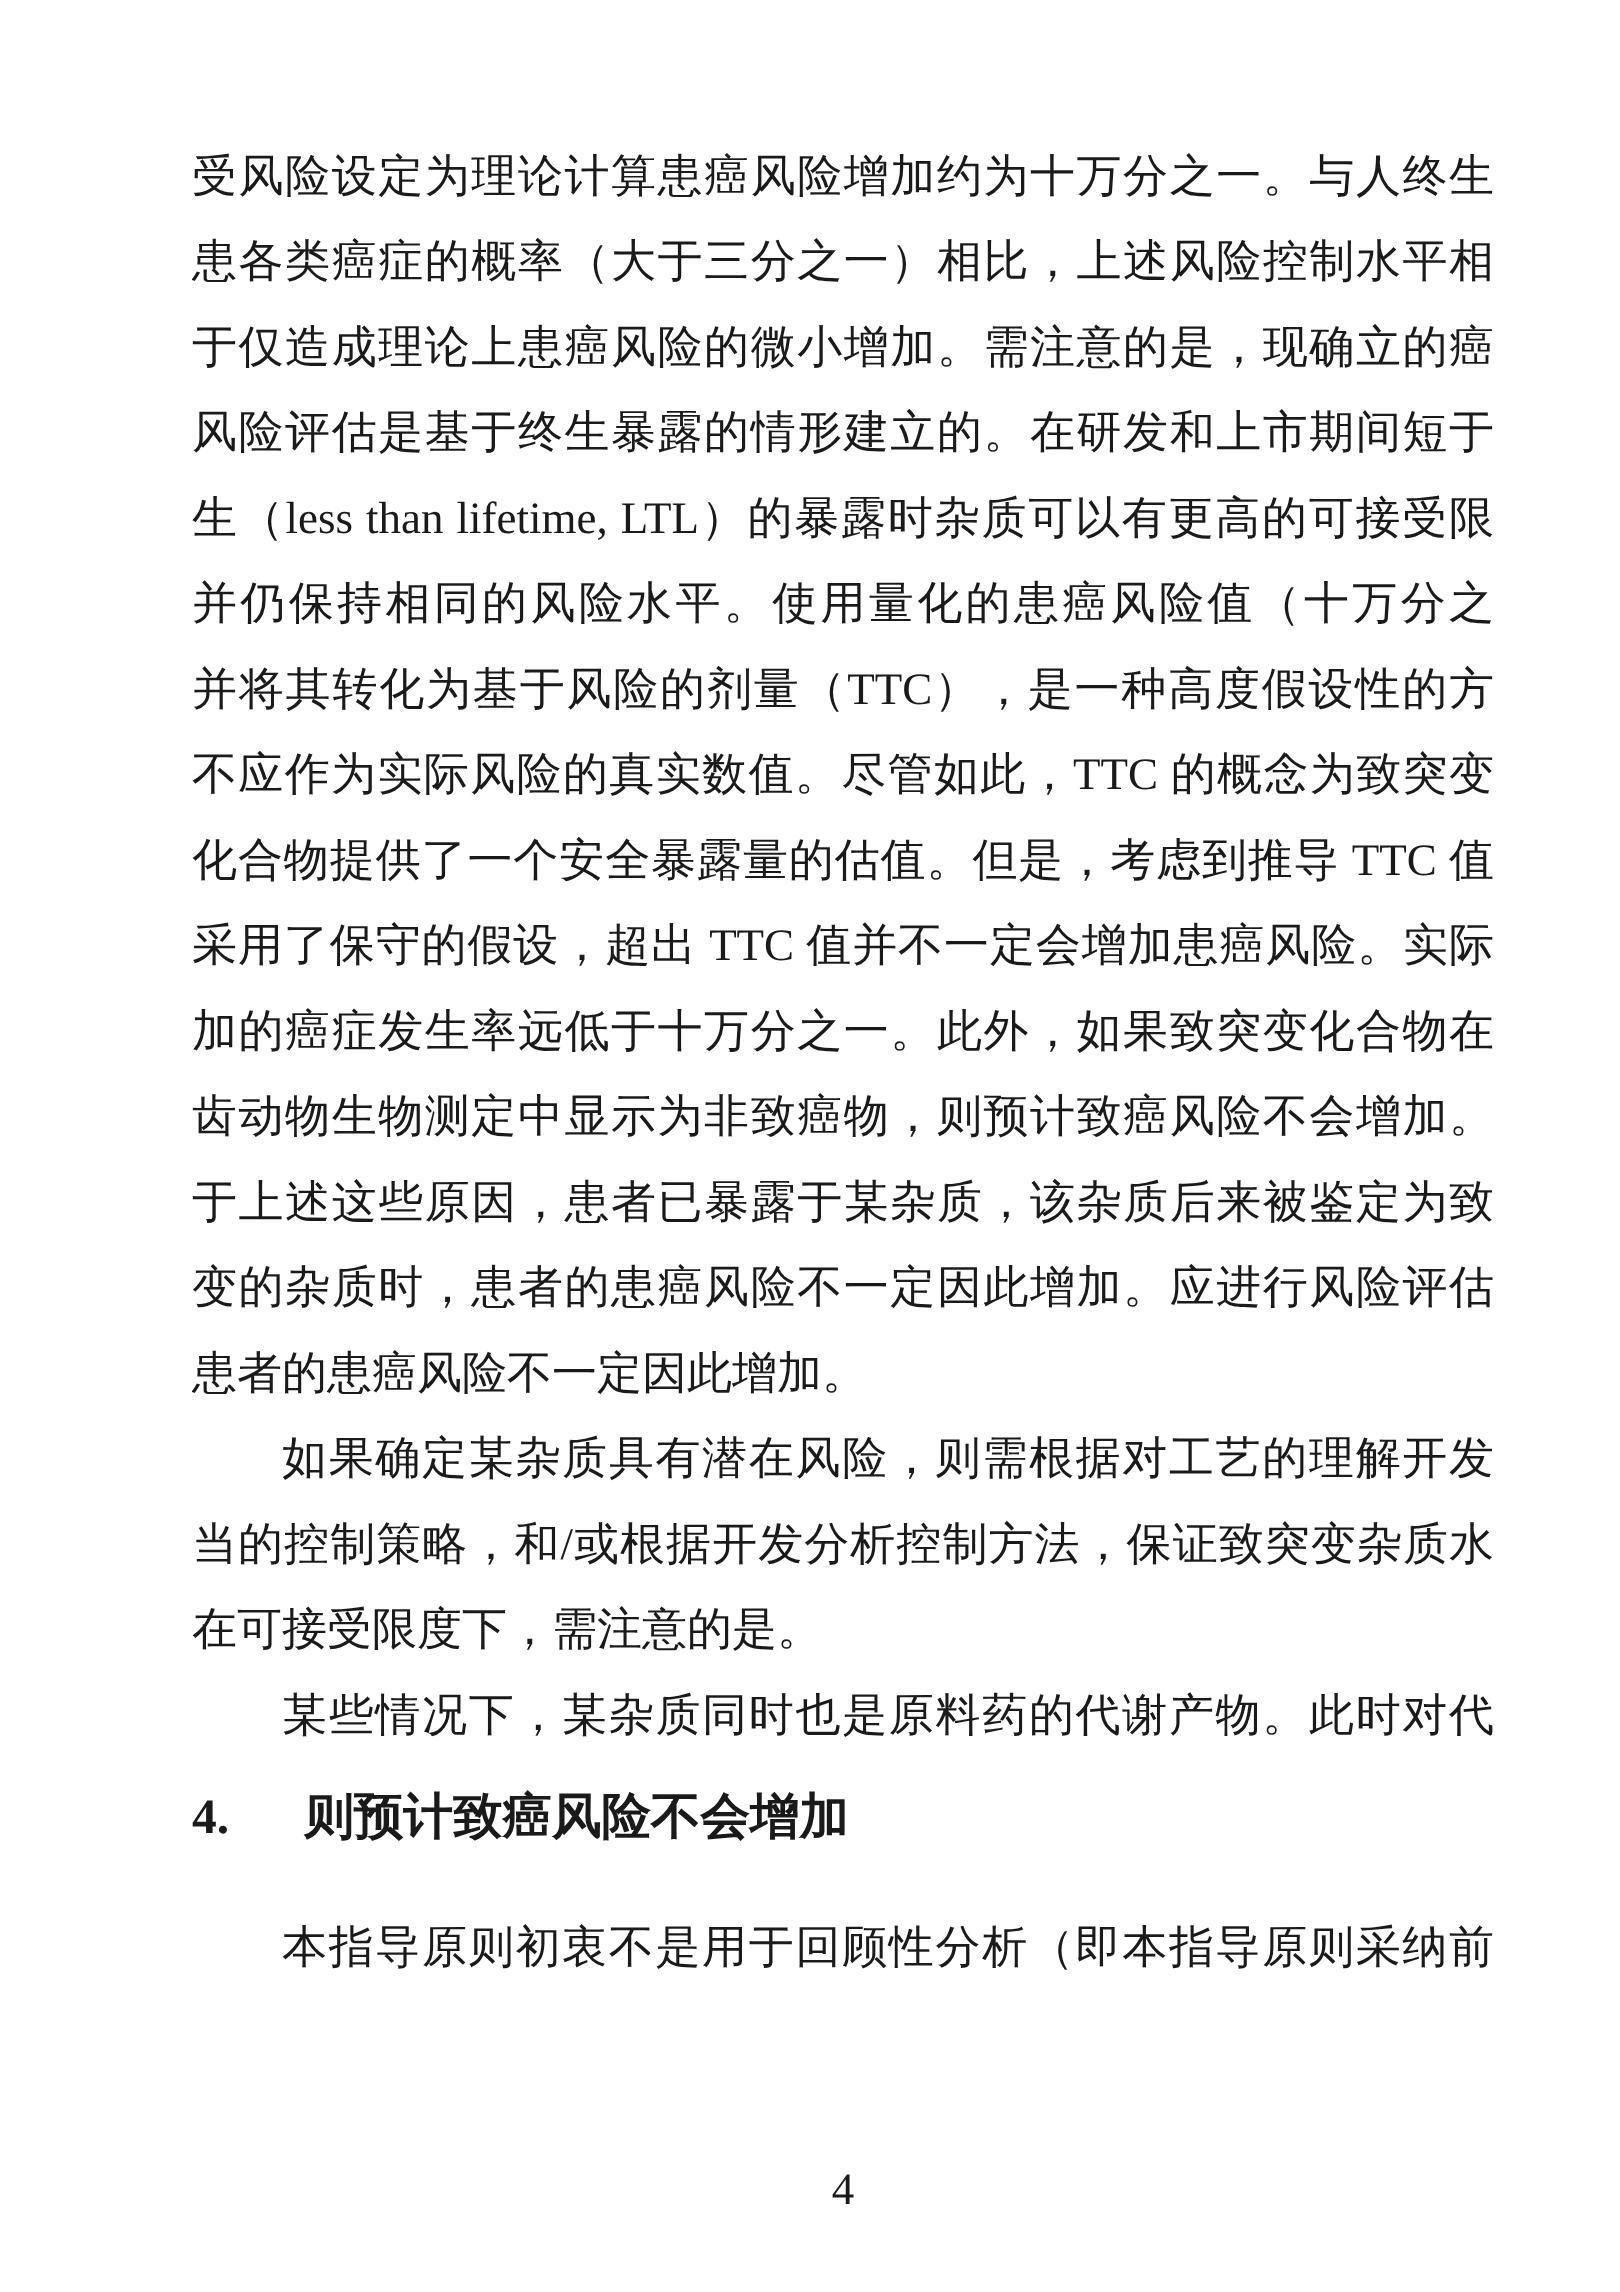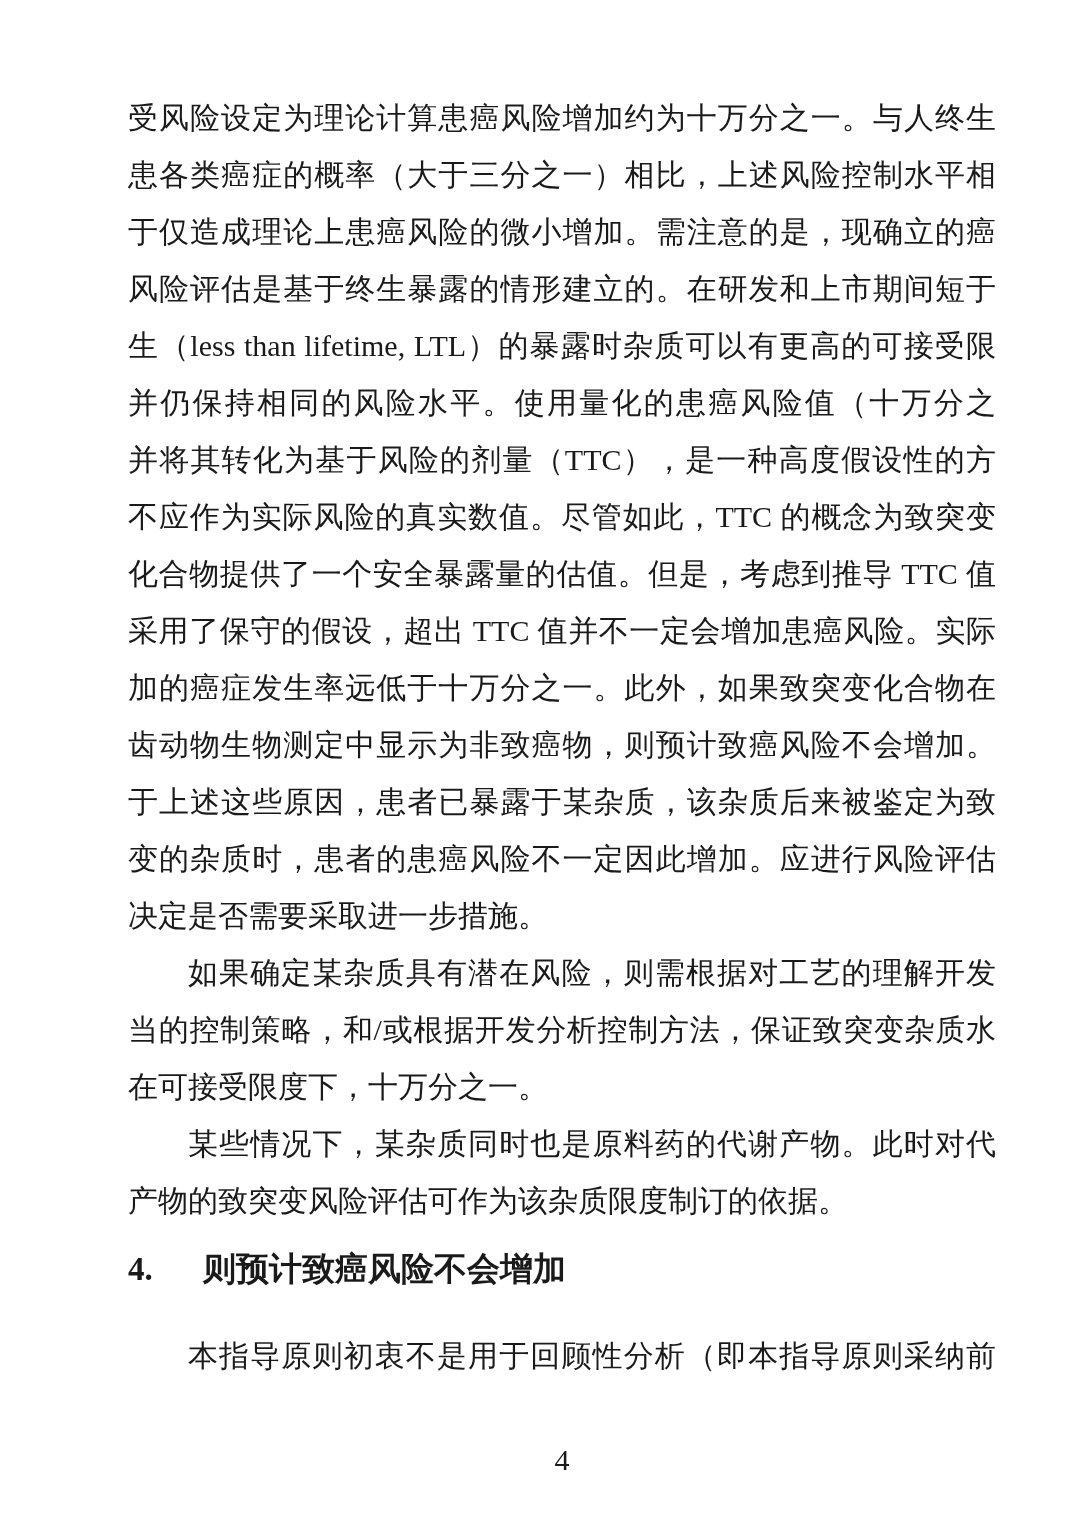--- a/index.html
+++ b/index.html
@@ -64,32 +64,31 @@
       <div class="bline">生（less than lifetime, LTL）的暴露时杂质可以有更高的可接受限度，</div>
       <div class="bline">并仍保持相同的风险水平。使用量化的患癌风险值（十万分之一），</div>
       <div class="bline">并将其转化为基于风险的剂量（TTC），是一种高度假设性的方法，</div>
       <div class="bline">不应作为实际风险的真实数值。尽管如此，TTC 的概念为致突变性</div>
       <div class="bline">化合物提供了一个安全暴露量的估值。但是，考虑到推导 TTC 值时</div>
       <div class="bline">采用了保守的假设，超出 TTC 值并不一定会增加患癌风险。实际增</div>
       <div class="bline">加的癌症发生率远低于十万分之一。此外，如果致突变化合物在啮</div>
       <div class="bline">齿动物生物测定中显示为非致癌物，则预计致癌风险不会增加。基</div>
       <div class="bline">于上述这些原因，患者已暴露于某杂质，该杂质后来被鉴定为致突</div>
       <div class="bline">变的杂质时，患者的患癌风险不一定因此增加。应进行风险评估来</div>
-      <div class="bline last">决定是否需要采取进一步措施。</div>
+      <div class="bline last">患者的患癌风险不一定因此增加。</div>
     </div>
 
     <div class="para">
       <div class="bline indent">如果确定某杂质具有潜在风险，则需根据对工艺的理解开发适</div>
       <div class="bline">当的控制策略，和/或根据开发分析控制方法，保证致突变杂质水平</div>
-      <div class="bline last">在可接受限度下，十万分之一。</div>
+      <div class="bline last">在可接受限度下，需注意的是。</div>
     </div>
 
     <div class="para">
       <div class="bline indent">某些情况下，某杂质同时也是原料药的代谢产物。此时对代谢</div>
-      <div class="bline last">产物的致突变风险评估可作为该杂质限度制订的依据。</div>
     </div>
 
     <h2 class="heading">
       <span class="hnum">4.</span>
       <span class="htitle">则预计致癌风险不会增加</span>
     </h2>
 
     <div class="para after">
       <div class="bline indent">本指导原则初衷不是用于回顾性分析（即本指导原则采纳前已</div>
     </div>

